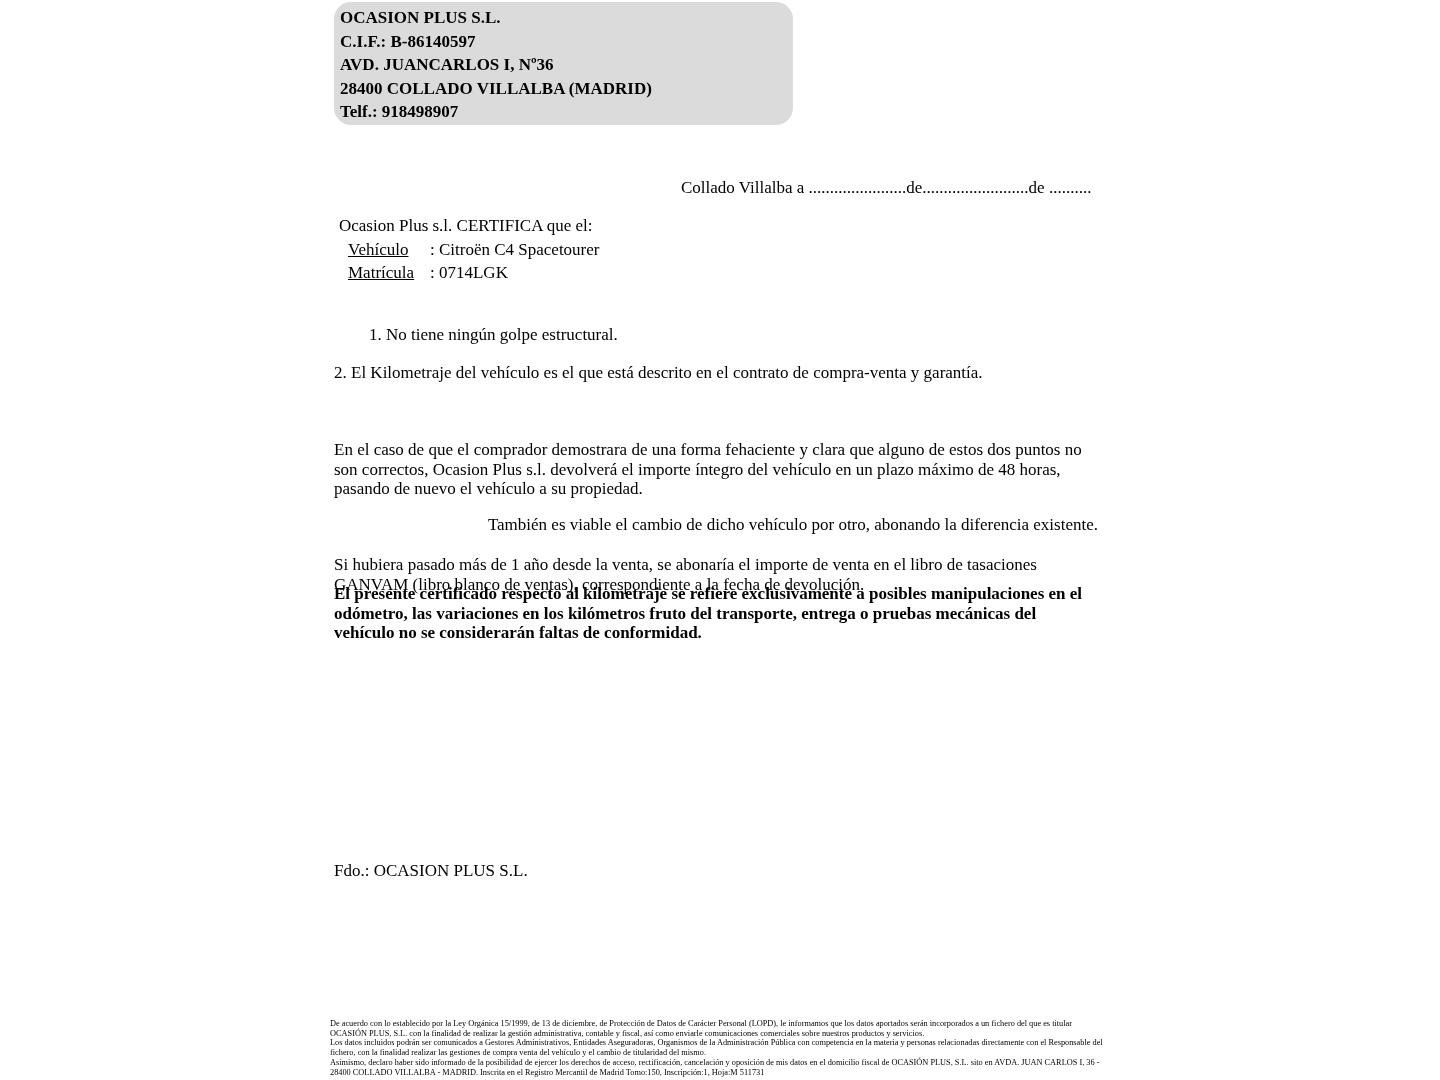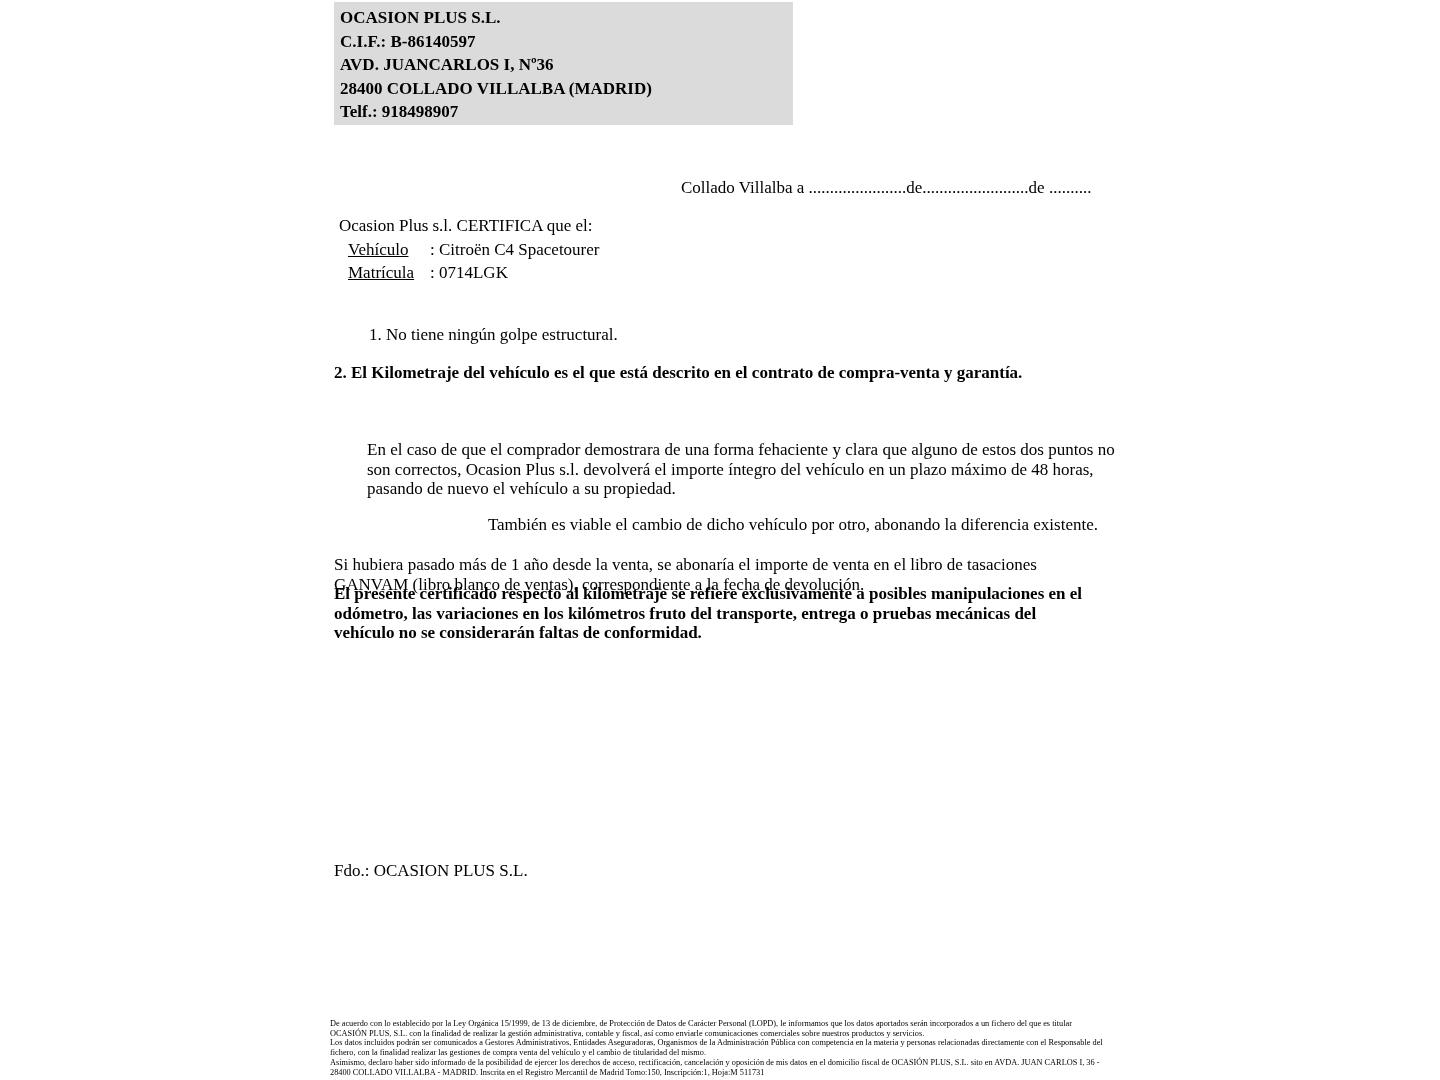--- a/index.html
+++ b/index.html
@@ -12,20 +12,21 @@
     overflow: hidden;
   }
   .page { position: relative; width: 1440px; height: 1080px; }
 
   .company-box {
     position: absolute;
     left: 334px; top: 2px;
     width: 459px; height: 123px;
     background: #dbdbdb;
     padding: 4px 0 0 6px;
+    border-radius: 17px;
   }
   .company-box div {
     font-weight: bold;
     font-size: 17px;
     line-height: 23.5px;
     white-space: nowrap;
   }
 
   .date-line {
     position: absolute;
@@ -53,31 +54,31 @@
   .kv-label span { text-decoration: underline; }
 
   .point {
     position: absolute;
     left: 334px;
     width: 766px;
     font-size: 17px;
     line-height: 19.6px;
   }
   .point-1 { top: 325px; margin-left: 35px; }
-  .point-2 { top: 363px; font-weight: bold; }
+  .point-2 { top: 363px; }
 
   .para {
     position: absolute;
     left: 334px;
     width: 764px;
     font-size: 17px;
     line-height: 19.6px;
     text-align: left;
   }
-  .para-1 { top: 440px; margin-left: 33px; }
+  .para-1 { top: 440px; }
   .para-2 { top: 515px; text-align: right; }
   .para-3 { top: 555px; }
   .para-4 { top: 584px; font-weight: bold; }
 
   .signature {
     position: absolute;
     left: 334px; top: 861px;
     font-size: 17px;
   }
 

